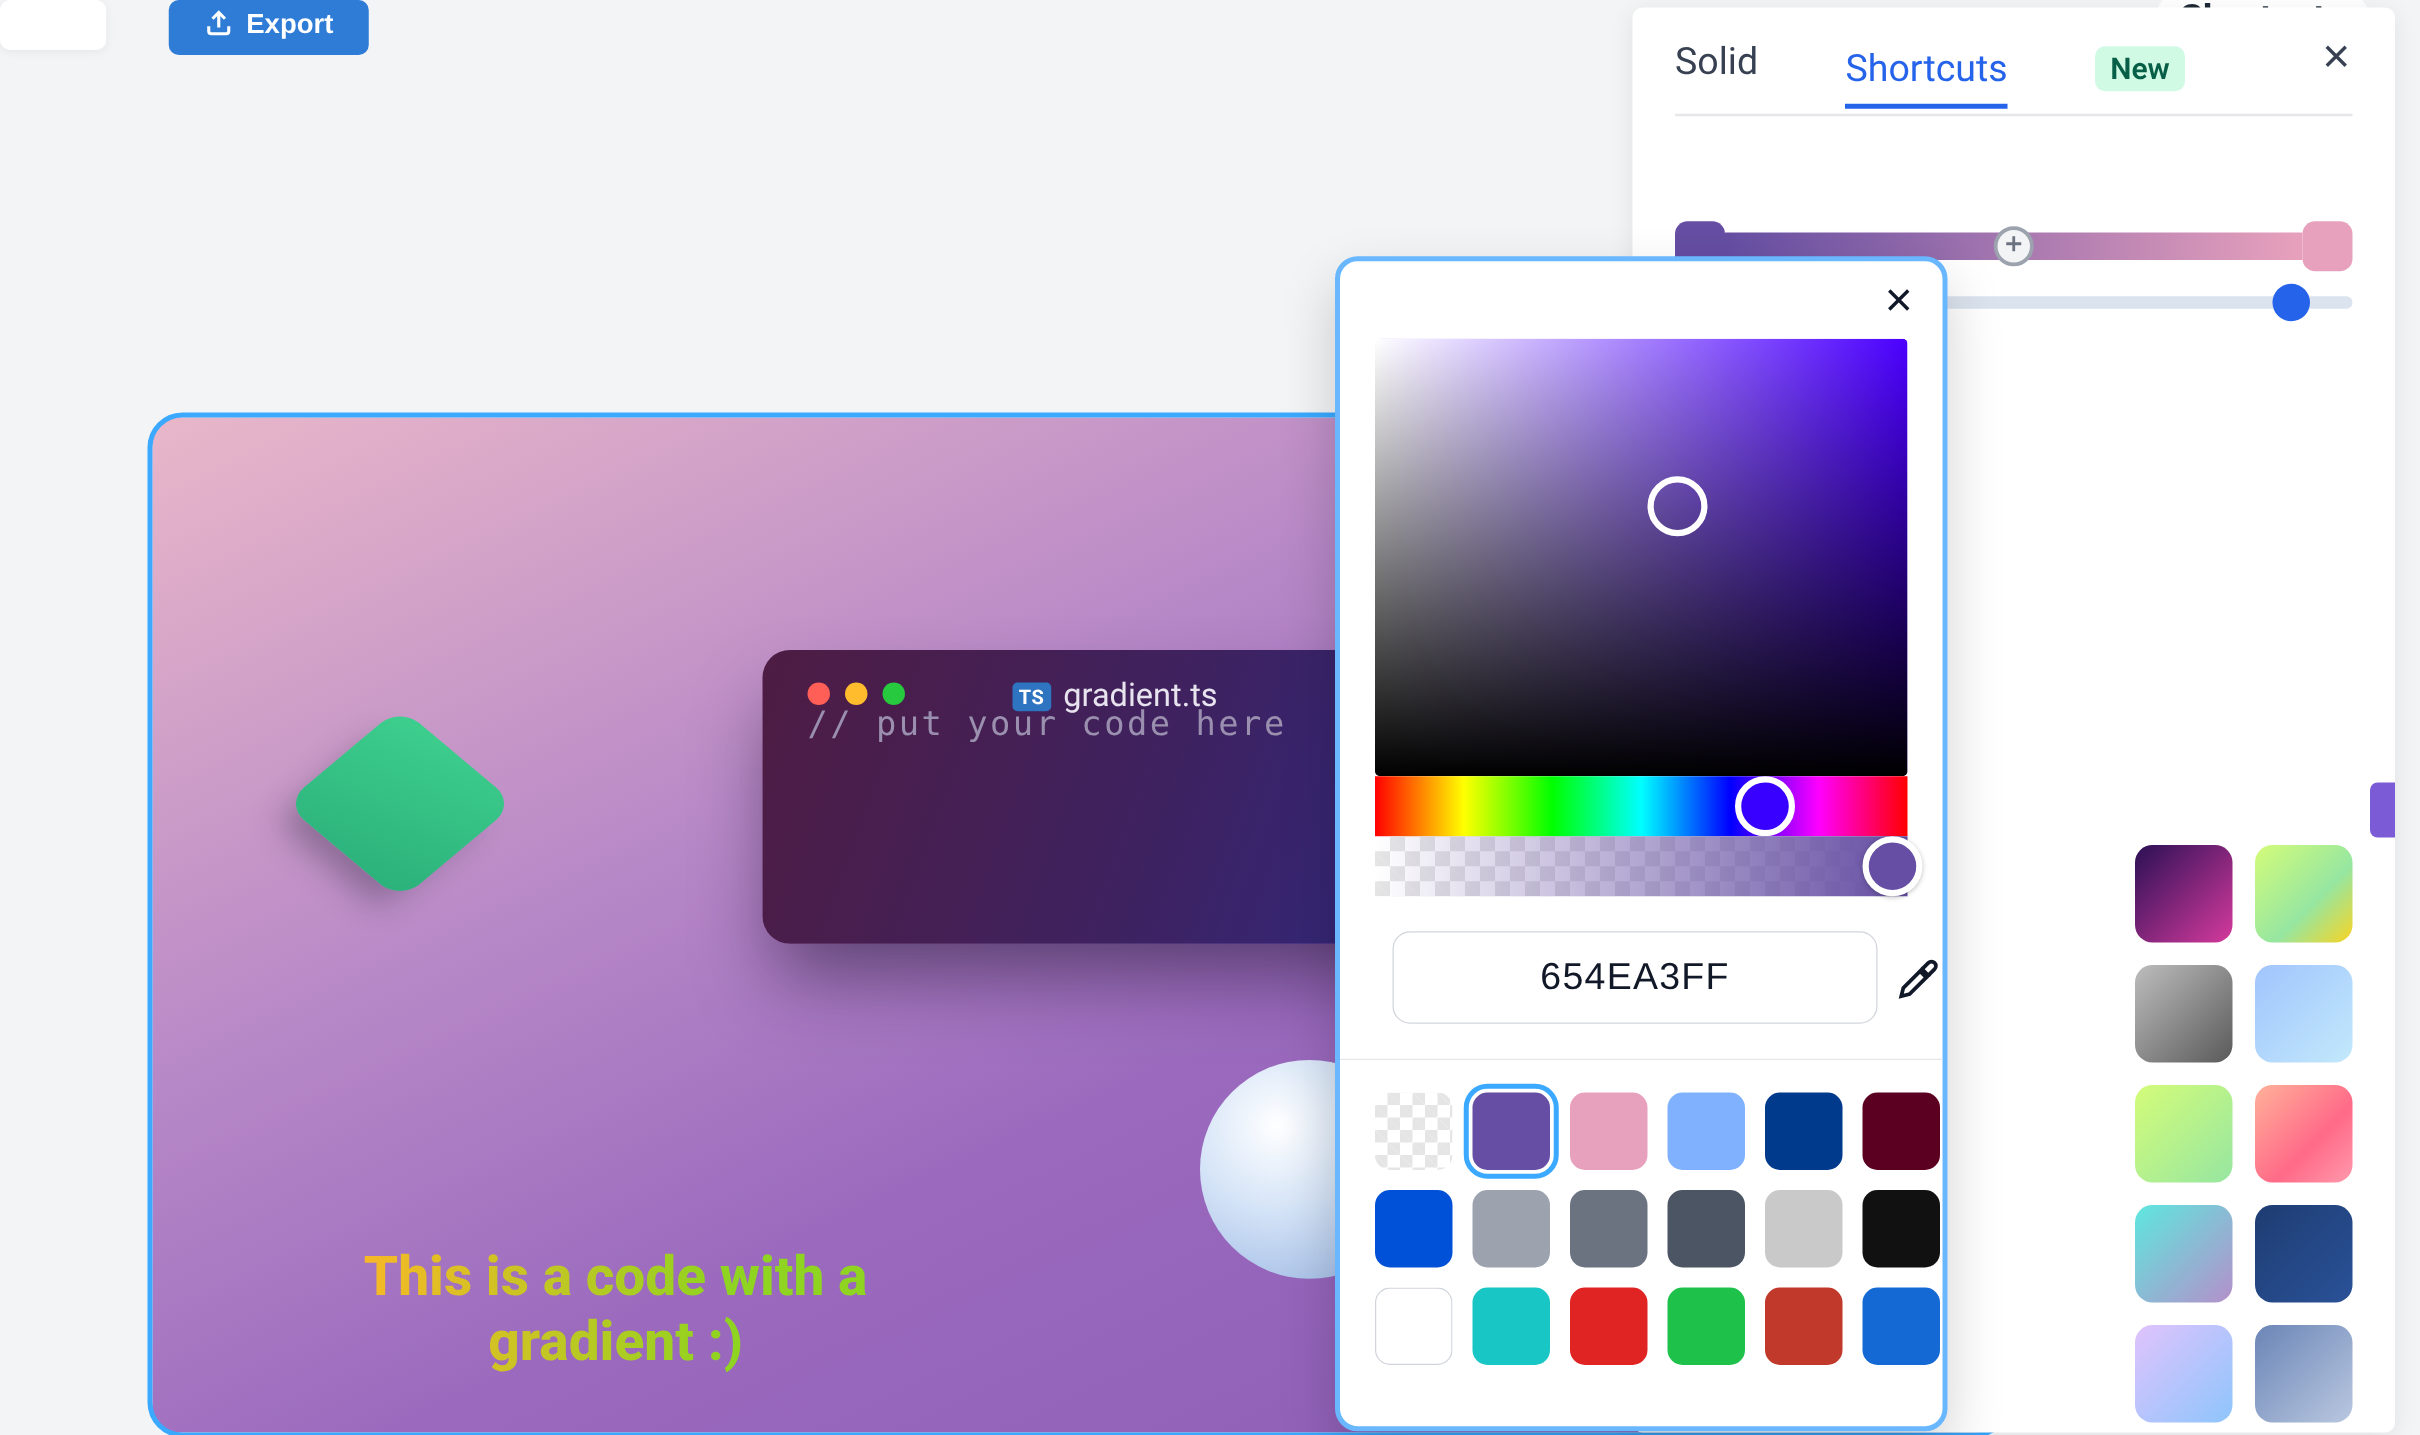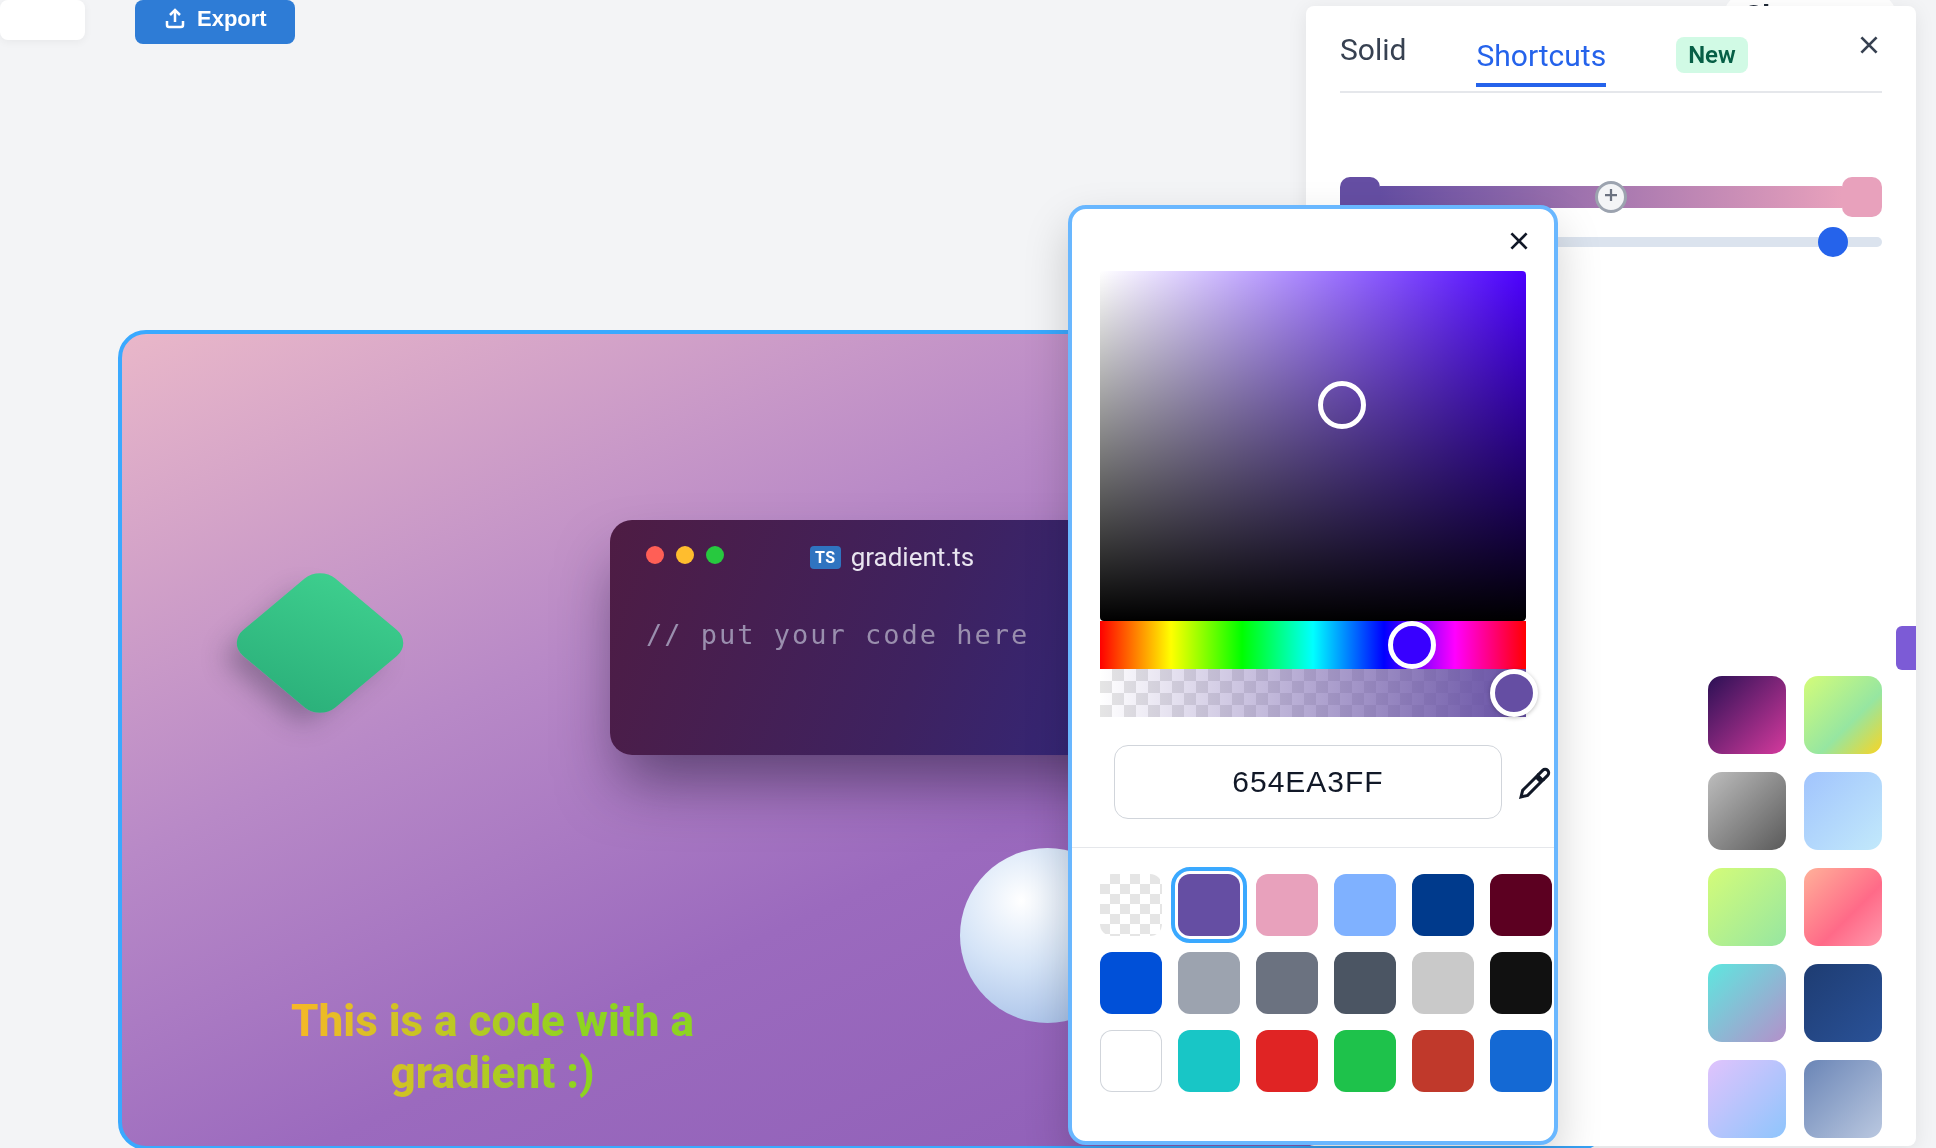--- a/index.html
+++ b/index.html
@@ -76,21 +76,21 @@
     border-radius: 22px;
     box-shadow: 0 35px 60px -10px rgba(30,20,50,.55);
     padding: 26px 36px;
     color: #cfc8da;
   }
   .window-dots { display:flex; gap:12px; align-items:center; }
   .dot { width:18px; height:18px; border-radius:50%; }
   .dot.red{background:#ff5f56;} .dot.yel{background:#ffbd2e;} .dot.grn{background:#27c93f;}
   .file-tab { position:absolute; left:200px; top:22px; display:flex; align-items:center; gap:10px; color:#e8e4ef; font-size:26px;}
   .ts-badge { background:#2f74c0; color:#fff; font-weight:700; border-radius:4px; padding:2px 5px; font-size:16px; letter-spacing:.5px;}
-  .code-line { font-family: ui-monospace,Menlo,monospace; color:#9a8fae; font-size:27px; letter-spacing:2px; margin-top:55px;}
+  .code-line { font-family: ui-monospace,Menlo,monospace; color:#9a8fae; font-size:27px; letter-spacing:2px; }
 
   .sphere {
     position:absolute; left:960px; top:848px; width:175px; height:175px;
     background: radial-gradient(circle at 35% 30%, #ffffff 0%, #d5e4f7 40%, #a8c1e8 80%);
     border-radius:50%;
   }
 
   .gradient-text {
     position:absolute; left:270px; top:995px;
     font-size:44px; font-weight:800; text-align:center; width:445px;

